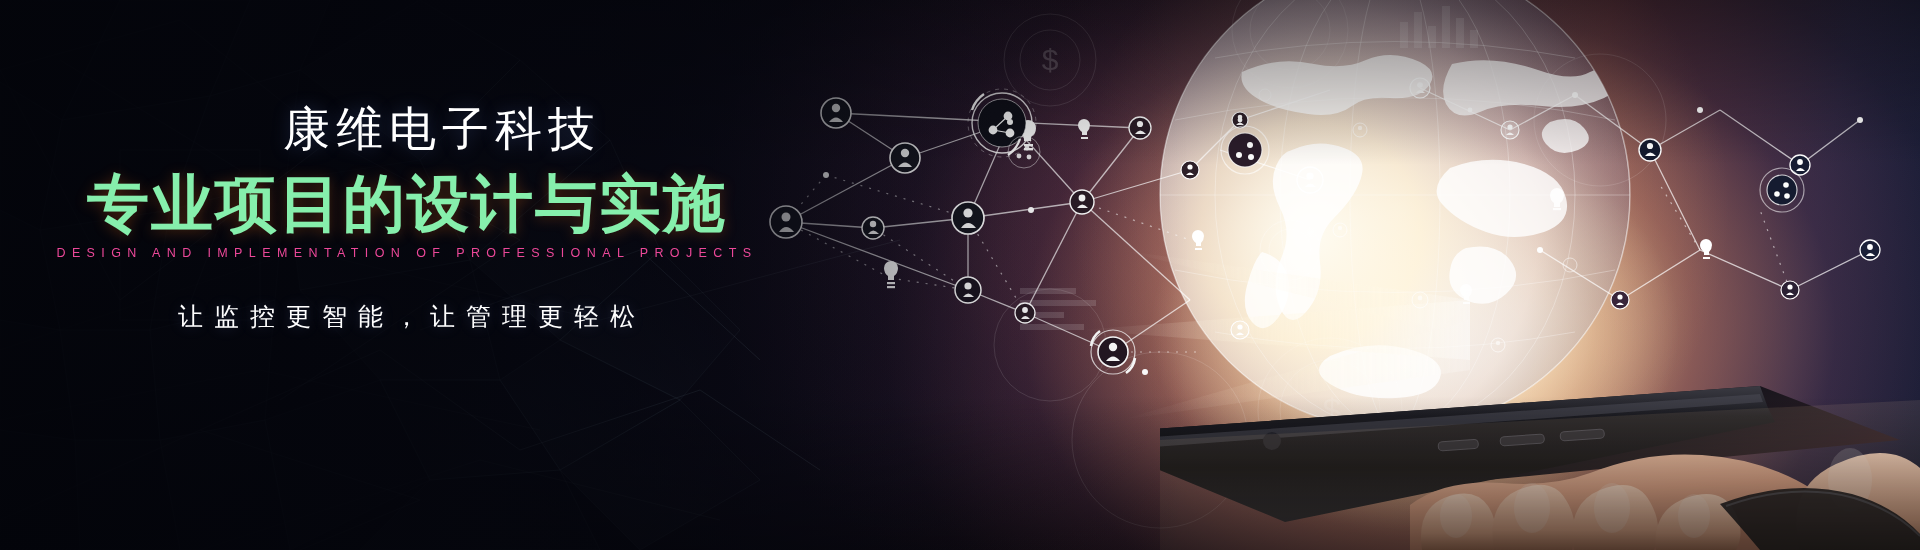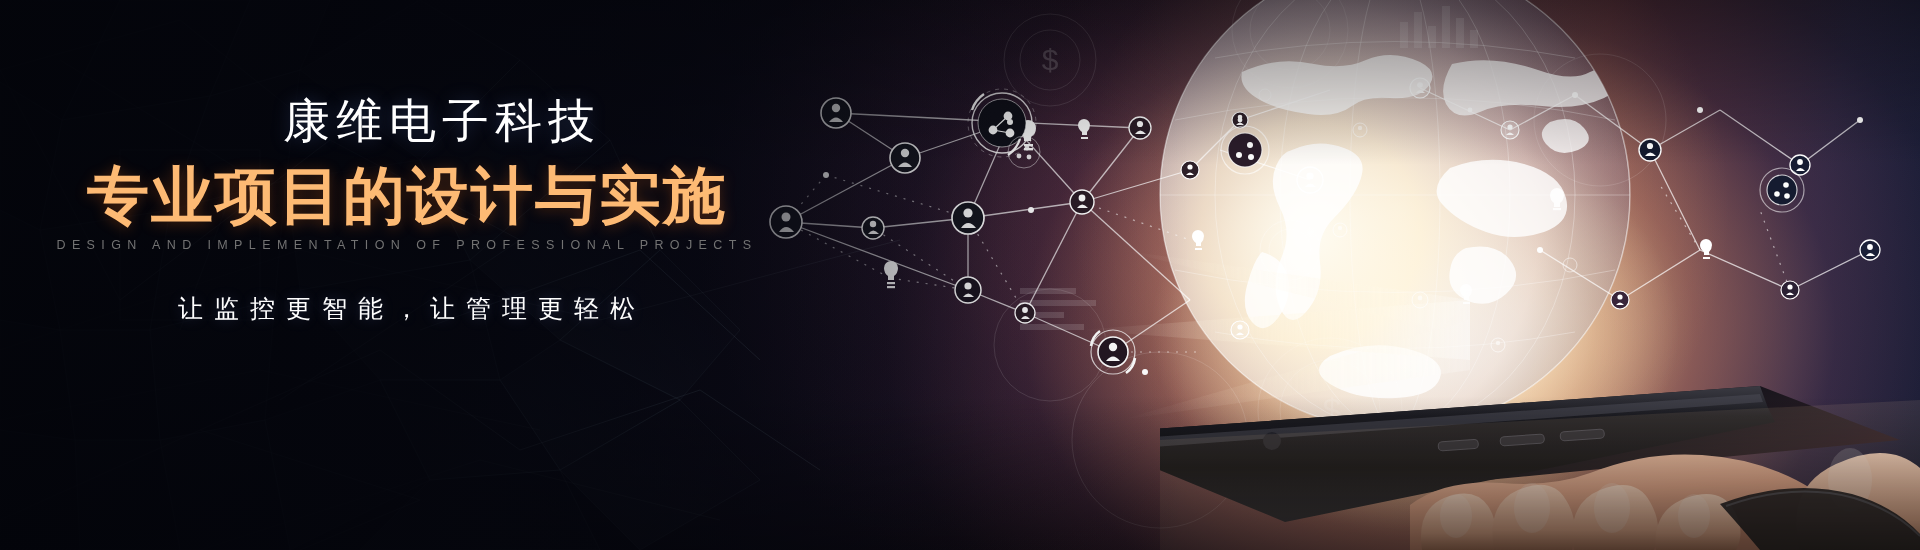--- a/index.html
+++ b/index.html
@@ -45,46 +45,46 @@
   
   .gfx{position:absolute;inset:0;}
   .gfx svg{width:100%;height:100%;display:block;}
 
   
   .hand{position:absolute;right:0;bottom:0;width:760px;height:260px;}
   .hand svg{width:100%;height:100%;display:block;}
 
   
   .text-block{
-    position:absolute;left:0;top:96px;width:800px;
+    position:absolute;left:0;top:104px;width:800px;
     text-align:center;
     z-index:40;
   }
   .headline-1{
     color:#ffffff;
     font-size:47px;
     letter-spacing:6px;
     line-height:1.06;
     font-weight:400;
     text-shadow:0 0 18px rgba(120,160,255,0.25);
     margin:0 0 18px 0;
     padding-left:84px;
   }
   .headline-2{
-    color:#fdba74;
+    color:#86efac;
     font-size:62px;
     font-weight:700;
     letter-spacing:2px;
     line-height:1.04;
     margin:0;
     padding-left:14px;
     text-shadow:0 2px 14px rgba(244,110,20,0.30);
   }
   .subline{
-    color:#737373;
+    color:#ec4899;
     font-size:12.5px;
     letter-spacing:6.4px;
     margin:10px 0 0 0;
     padding-left:14px;
     font-weight:400;
     white-space:nowrap;
   }
   .tagline{
     color:#ffffff;
     font-size:25px;

